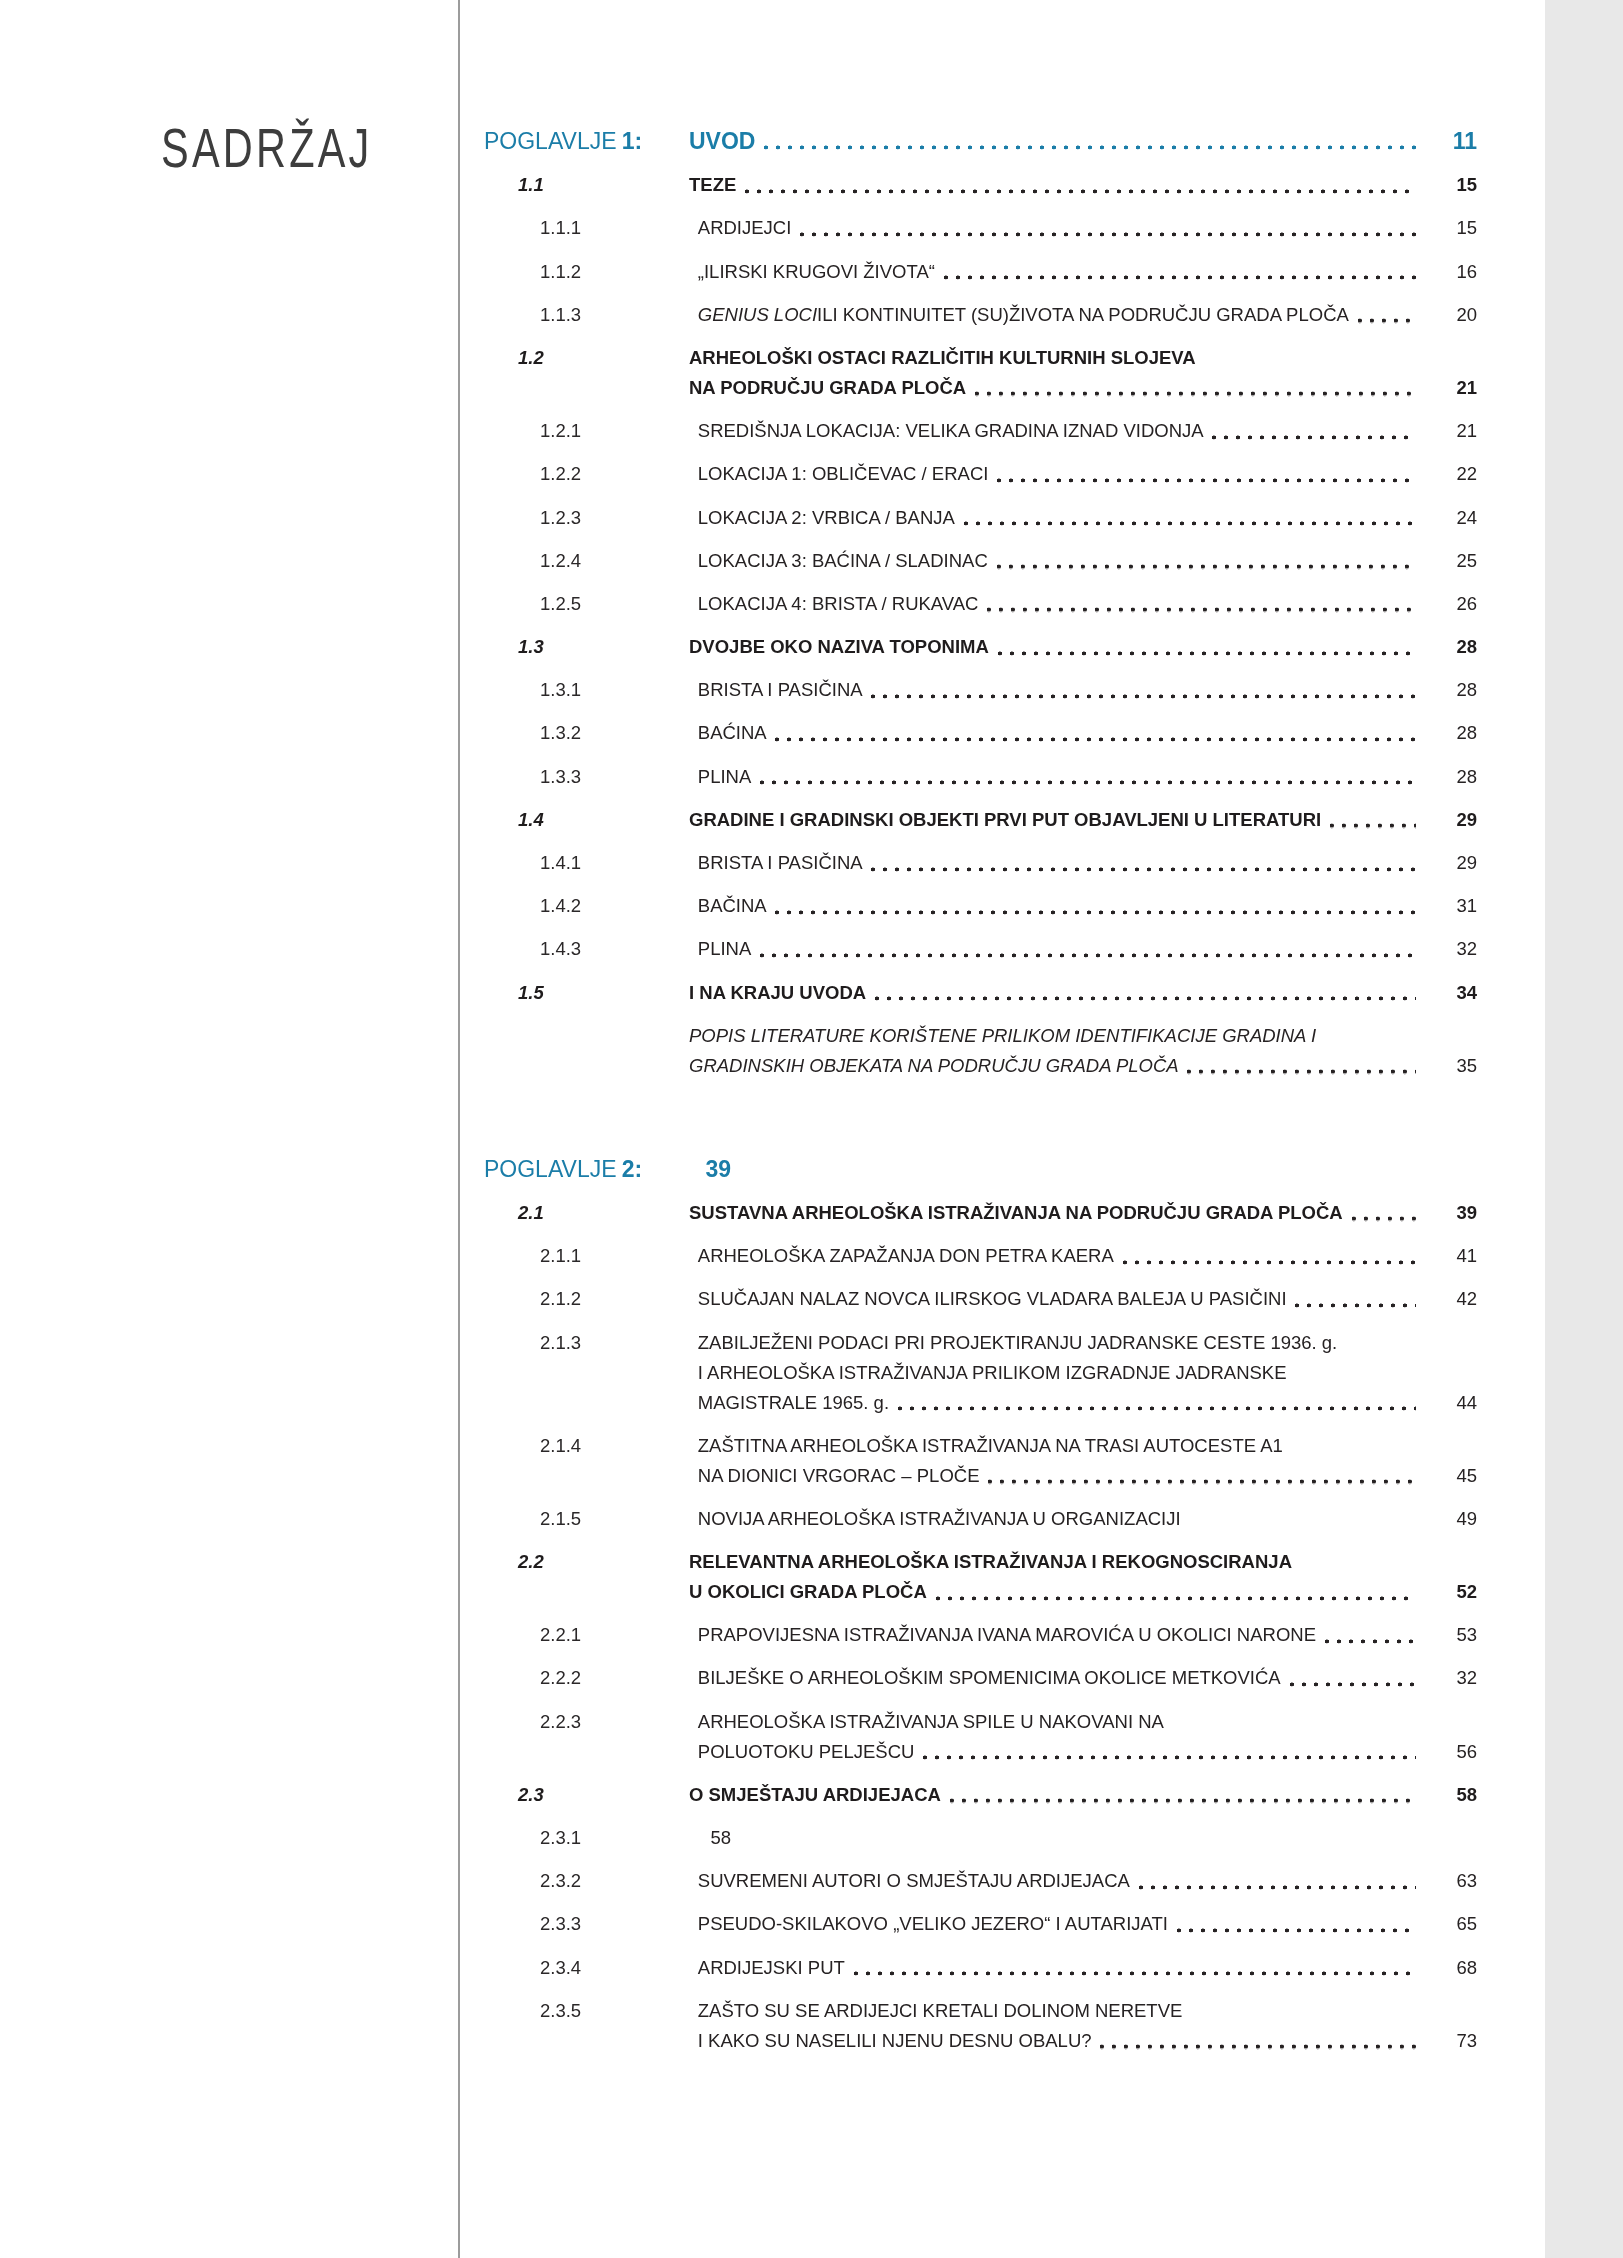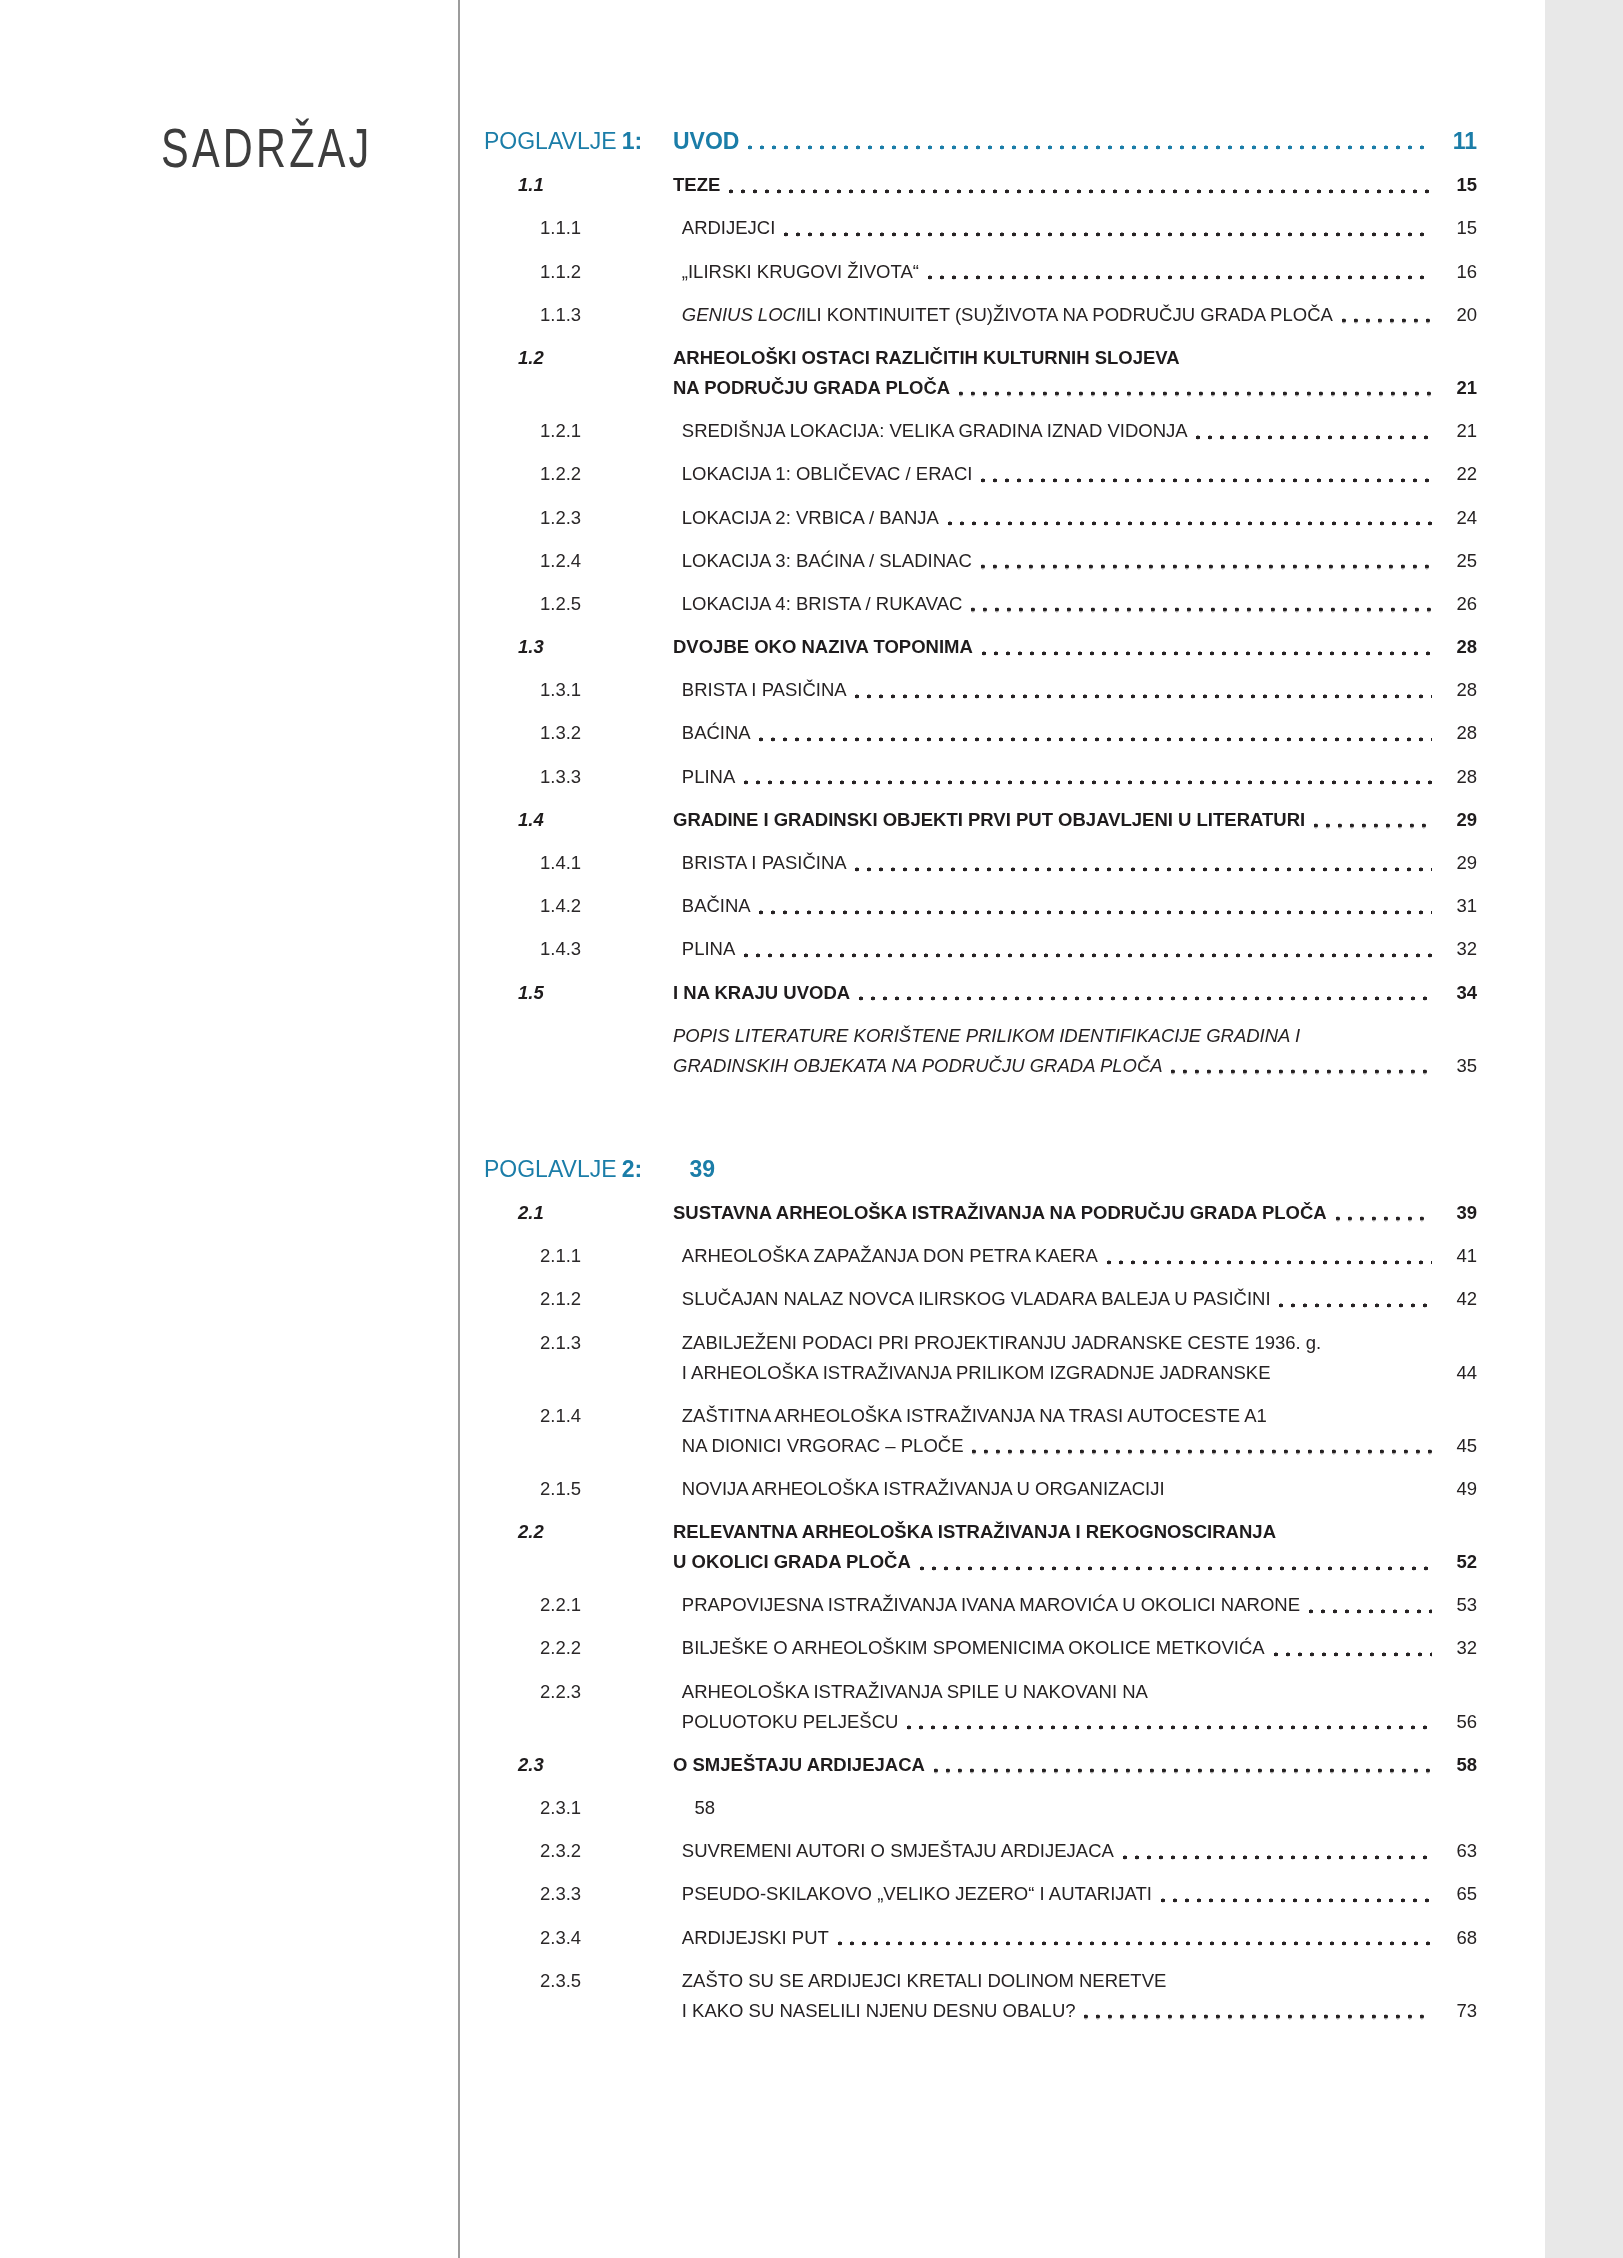--- a/index.html
+++ b/index.html
@@ -8,21 +8,21 @@
     font-family:"Liberation Sans","DejaVu Sans",sans-serif; overflow:hidden;
     color:#262223;
   }
   .vrule { position:absolute; left:458px; top:0; width:1.8px; height:2258px; background:var(--rule,#9c9c9c); }
   .side-title {
     position:absolute; left:161px; top:115px;
     font-size:56px; font-weight:300; letter-spacing:4.4px; color:#3d3d3d;
     transform:scaleX(.74); transform-origin:0 0; white-space:nowrap;
   }
   .toc { position:absolute; left:484px; top:125px; width:993px; }
-  .row { display:flex; align-items:flex-start; margin-top:13.2px; font-size:18.5px; line-height:30px; }
+  .row { display:flex; align-items:flex-start; margin-top:13.2px; font-size:18.5px; line-height:30px;gap:16px; }
   .row:first-child { margin-top:0; }
   .row.gap { margin-top:72px; }
   .num { flex:0 0 189px; box-sizing:border-box; white-space:nowrap; }
   .body { flex:1 1 auto; min-width:0; display:flex; flex-direction:column; }
   .page-num { flex:0 0 42px; text-align:right; align-self:flex-end; }
   .tline { white-space:nowrap; }
   .bline { display:flex; }
   .ttext { white-space:nowrap; }
   .leader {
     flex:1 1 14px; align-self:flex-end; height:5.3px; margin:0 3.5px 6.2px 8.8px;
@@ -296,20 +296,24 @@
             <span class="leader"></span>
           </div>
         </span>
     <span class="page-num">42</span>
   </div>
       <div class="row sub">
     <span class="num">2.1.3</span>
     <span class="body">
           <div class="tline">ZABILJEŽENI PODACI PRI PROJEKTIRANJU JADRANSKE CESTE 1936. g.</div>
           <div class="tline">I ARHEOLOŠKA ISTRAŽIVANJA PRILIKOM IZGRADNJE JADRANSKE</div>
+          <div class="bline">
+            <span class="ttext">MAGISTRALE 1965. g.</span>
+            <span class="leader"></span>
+          </div>
         </span>
     <span class="page-num">44</span>
   </div>
       <div class="row sub">
     <span class="num">2.1.4</span>
     <span class="body">
           <div class="tline">ZAŠTITNA ARHEOLOŠKA ISTRAŽIVANJA NA TRASI AUTOCESTE A1</div>
           <div class="bline">
             <span class="ttext">NA DIONICI VRGORAC – PLOČE</span>
             <span class="leader"></span>

